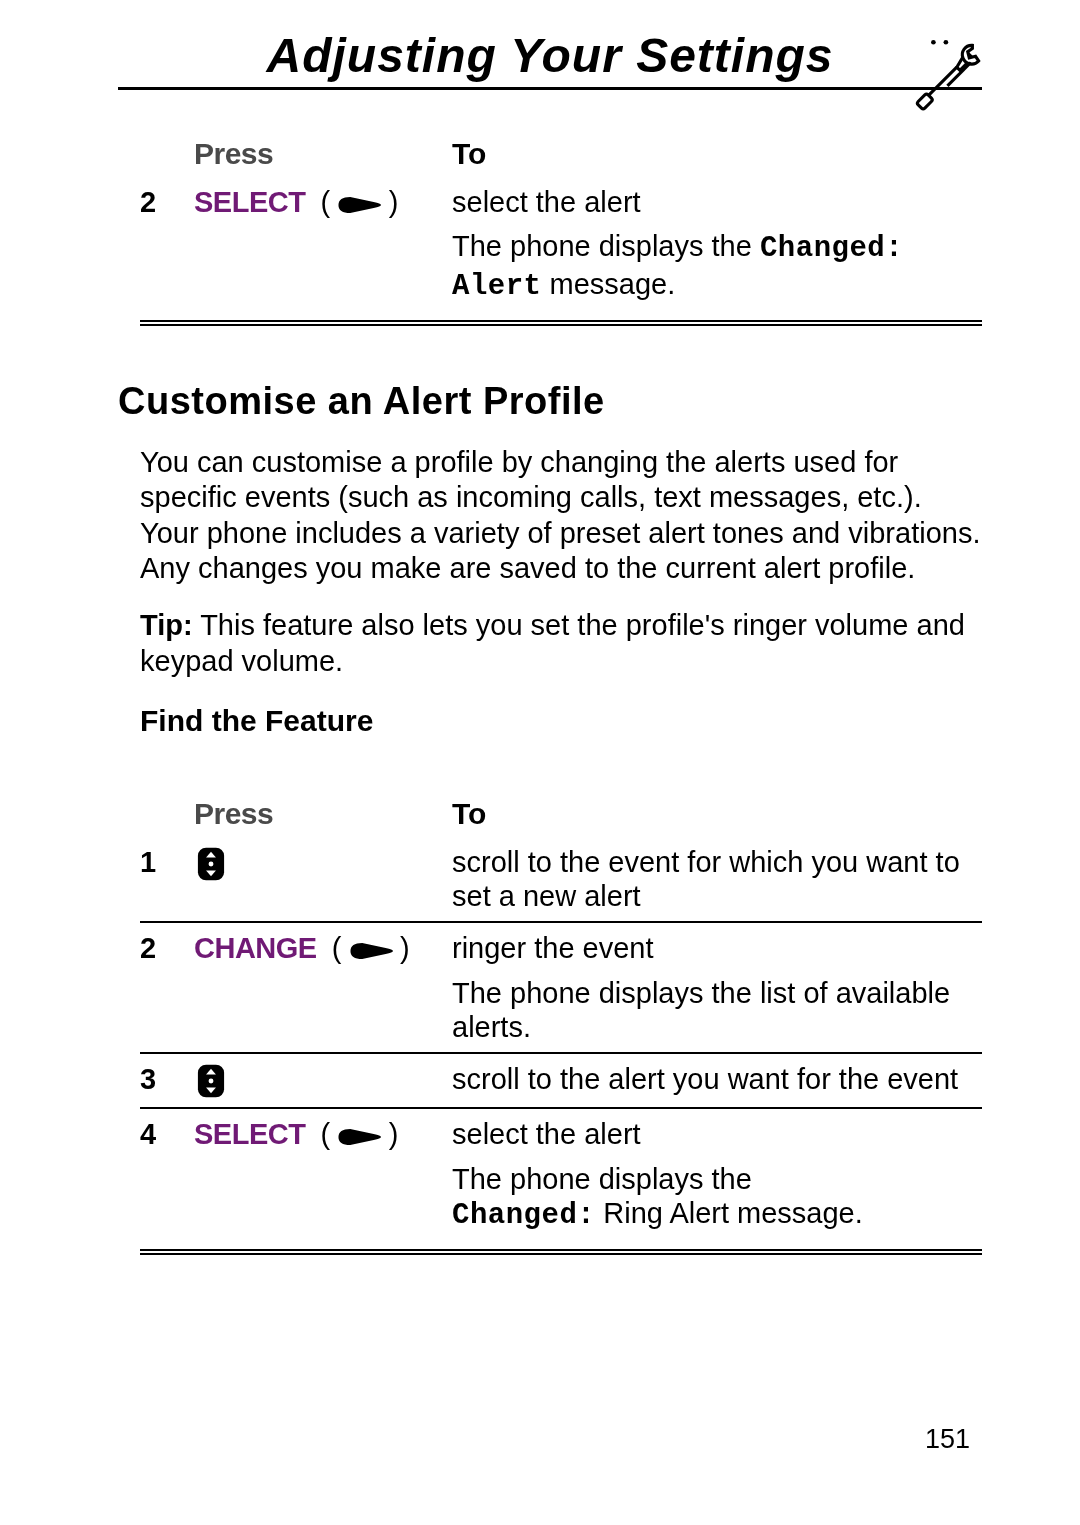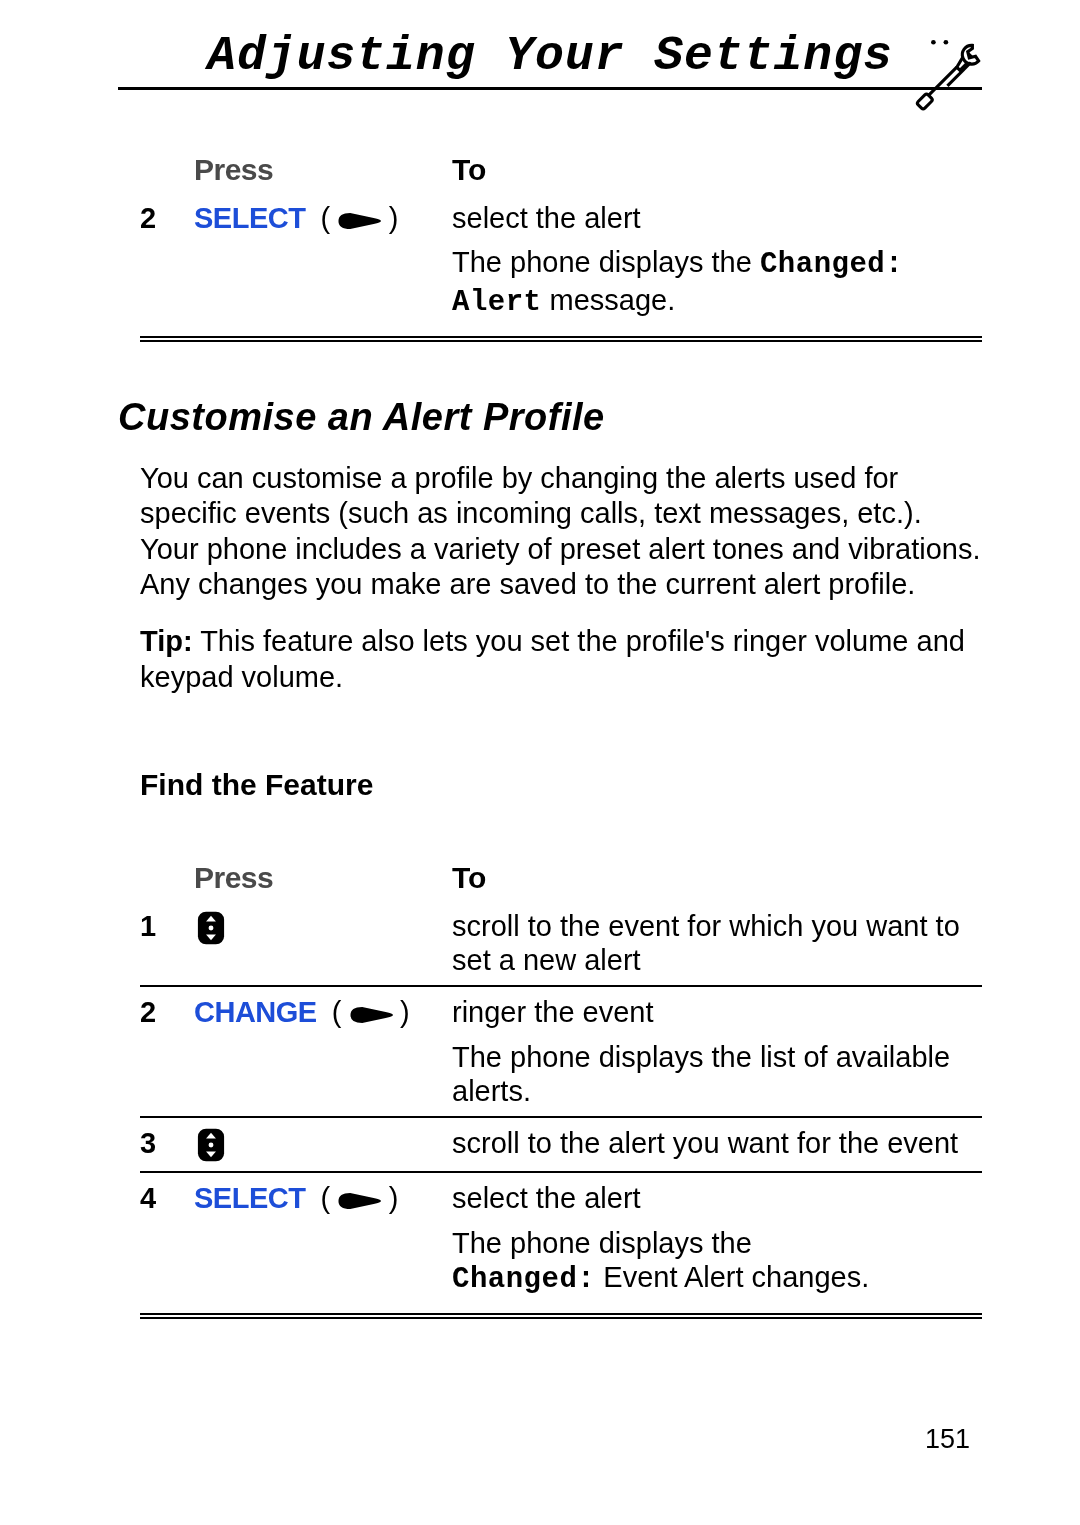--- a/index.html
+++ b/index.html
@@ -14,22 +14,21 @@
     position: relative;
     width: 1080px;
     height: 1525px;
     padding: 30px 98px 0 118px;
     box-sizing: border-box;
   }
 
   
   .header-wrap {
     position: relative;
-    margin-bottom: 56px;
-    font-family: Liberation Mono, monospace;
+    margin-bottom: 40px;
   }
   .header-rule {
     border-bottom: 3px solid #000;
     position: relative;
   }
   .header-title {
     text-align: center;
     font-weight: 700;
     font-style: italic;
     font-size: 48px;
@@ -91,27 +90,26 @@
   .mono {
     font-family: "Lucida Console","Courier New",monospace;
     font-weight: 700;
     letter-spacing: 0.5px;
     text-align: center;
   }
   .condensed {
     font-family: "Trebuchet MS","Helvetica Neue",Arial,sans-serif;
     letter-spacing: -0.5px;
     font-weight: 600;
-    color:#1d4ed8;
+    color:#701a75;
   }
 
   
   .section-heading {
     font-weight: 700;
-    font-style: italic;
     font-size: 38px;
     margin: 54px 0 22px 0;
     letter-spacing: 0.5px;
   }
 
   
   .body-text {
     font-size: 29px;
     line-height: 1.22;
     margin: 0 0 22px 0;
@@ -122,21 +120,20 @@
   .ftf {
     display: flex;
     font-size: 29px;
     line-height: 1.35;
     margin-bottom: 48px;
   }
   .ftf-label {
     width: 312px;
     font-weight: 700;
     font-size: 30px;
-    margin-top: 48px;
   }
   .ftf-path .gt { padding: 0 8px; }
   .ftf-path .menu-key {
     display: inline-block;
     vertical-align: middle;
   }
 
   
   .page-number {
     position: absolute;
@@ -295,21 +292,21 @@
               <svg width="44" height="20" viewBox="0 0 60 26">
                 <path d="M2 13 Q 2 2 18 2 L50 9 Q60 11 60 13 Q60 15 50 17 L18 24 Q2 24 2 13 Z" fill="#000"></path>
               </svg>
             </span><span class="key-paren">)</span>
           </td>
           <td class="col-to">
             <div>select the alert</div>
             <div style="height:10px"></div>
             <div>
               <span>The phone displays the </span><br>
-              <span class="mono">Changed:</span><span> Event Alert changes.</span>
+              <span class="mono">Changed:</span><span> Ring Alert message.</span>
             </div>
           </td>
         </tr>
       </tbody>
     </table>
     <div class="end-rule"></div>
   </div>
 
   <div class="page-number">151</div>
 

